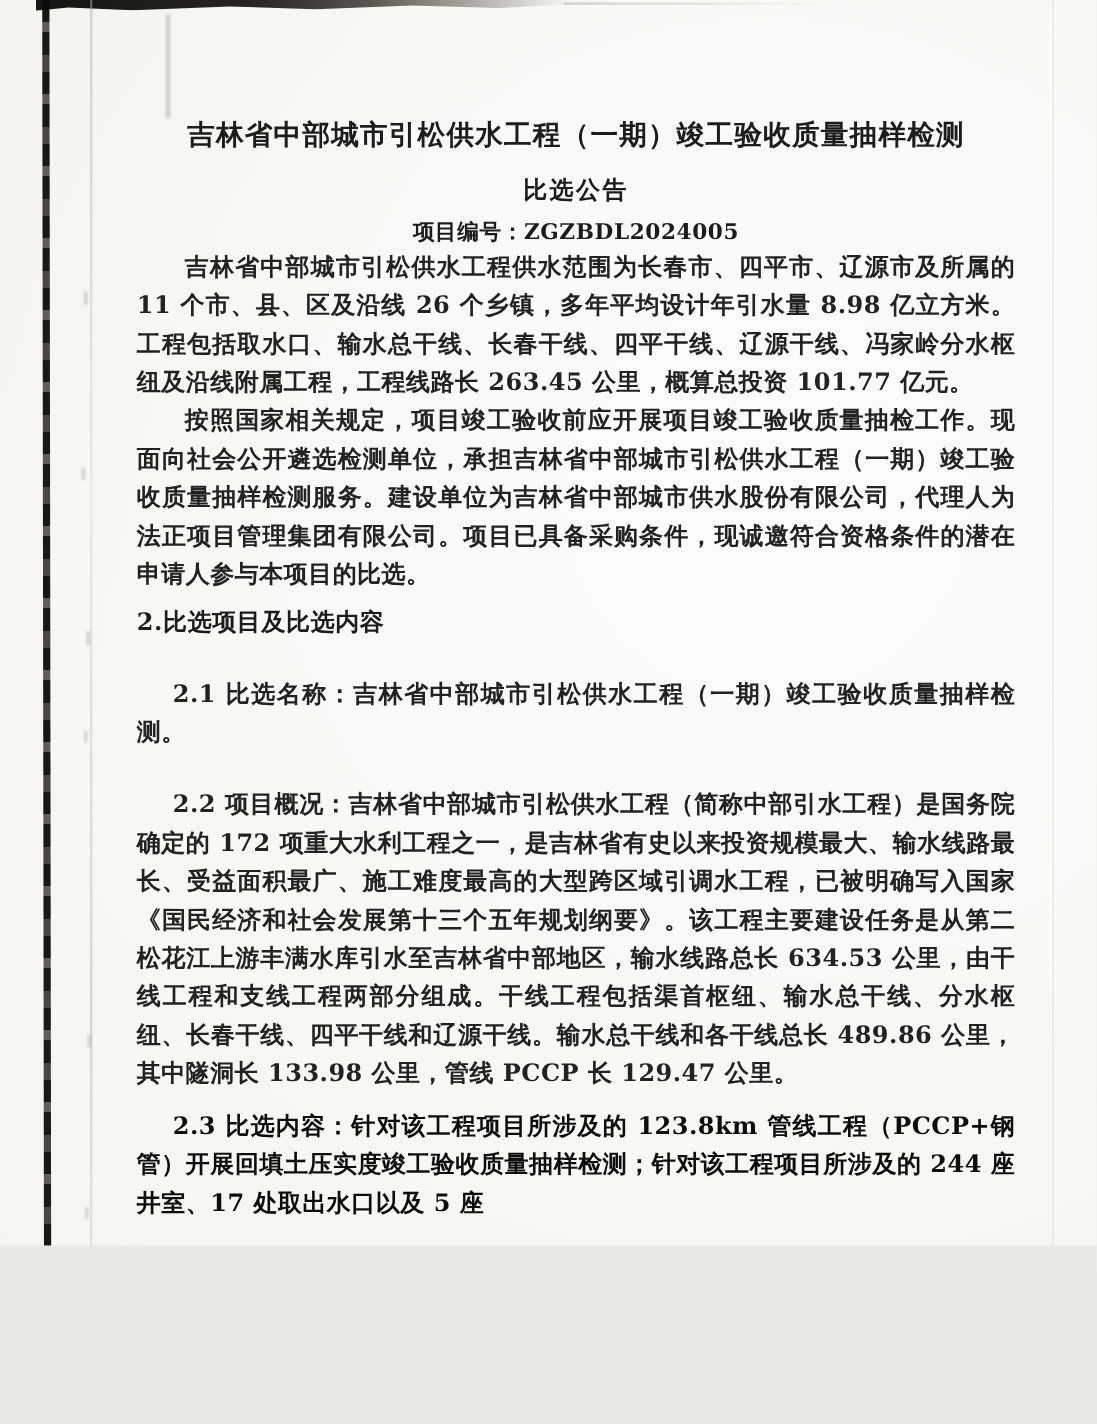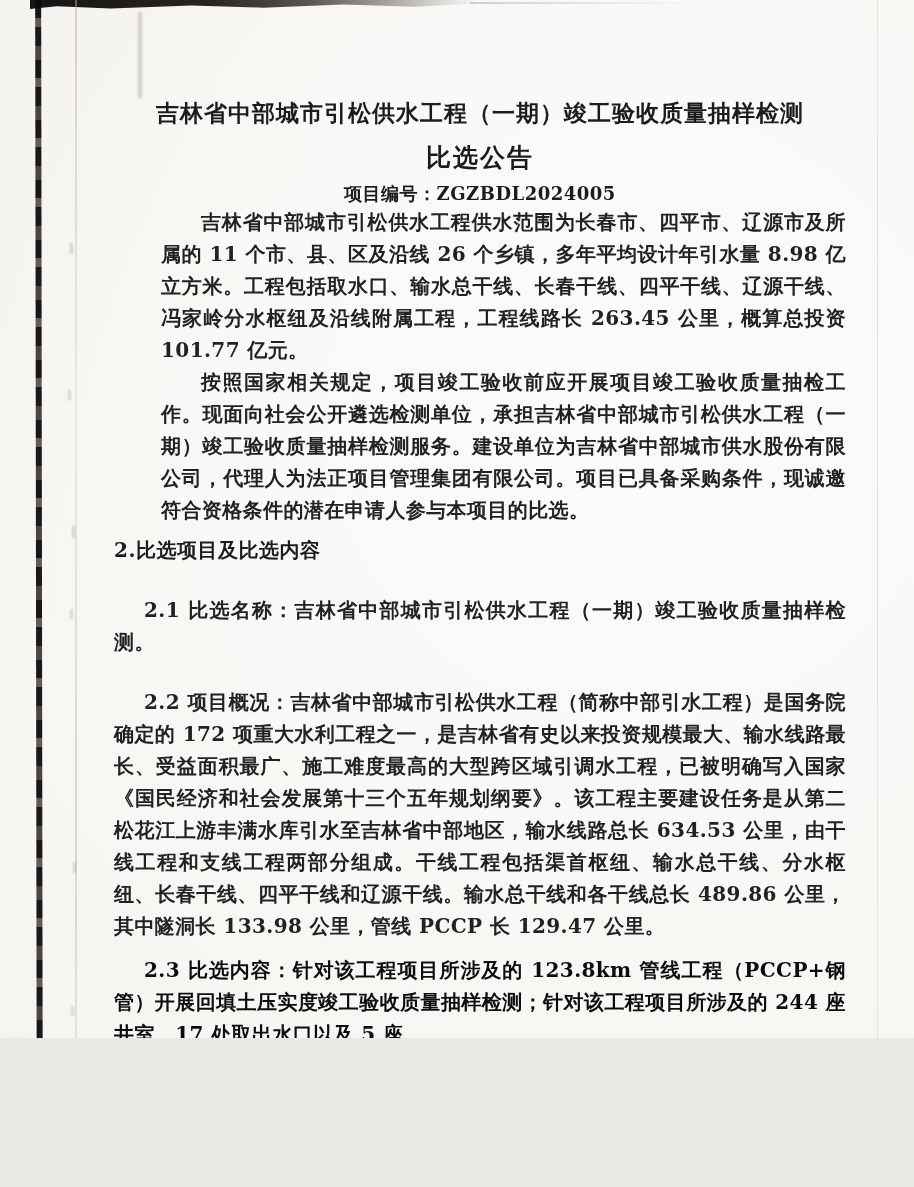--- a/index.html
+++ b/index.html
@@ -73,21 +73,21 @@
     position: absolute; left: 114px; top: 0; width: 732px;
     color: #1d1c1a;
   }
   .doc-title {
     margin-top: 98px;
     font-size: 23px; line-height: 30px; font-weight: 700;
     text-align: center; letter-spacing: 1px;
   }
   .doc-subtitle {
     margin-top: 15px;
-    font-size: 25px; line-height: 30px; font-weight: 700;
+    font-size: 20px; line-height: 30px; font-weight: 700;
     text-align: center; letter-spacing: 2px;
   }
   .project-no {
     margin-top: 9px;
     font-size: 18px; line-height: 24px; font-weight: 700;
     text-align: center; letter-spacing: 0.5px;
   }
   .sec-heading {
     font-size: 20px; line-height: 32px; font-weight: 700;
     letter-spacing: 0.5px;
@@ -95,21 +95,21 @@
   .sec-heading.first { margin-top: 6px; }
   .sec-heading.second { margin-top: 8px; }
   p.body {
     margin: 0;
     font-size: 20px; line-height: 32px;
     font-weight: 600;
     text-align: justify;
     letter-spacing: 0.4px;
     color: #232220;
   }
-  p.indent { text-indent: 2em; margin-left: 47px; }
+  p.indent { text-indent: 2em; }
   p.sub { text-indent: 1.5em; margin-top: 28px; }
   p.dark { font-weight: 700; color: #0e0d0c; }
   p.mt6 { margin-top: 6px; }
   p.mt12 { margin-top: 12px; }
 </style>
 </head>
 <body>
 
 <div class="page">
 

